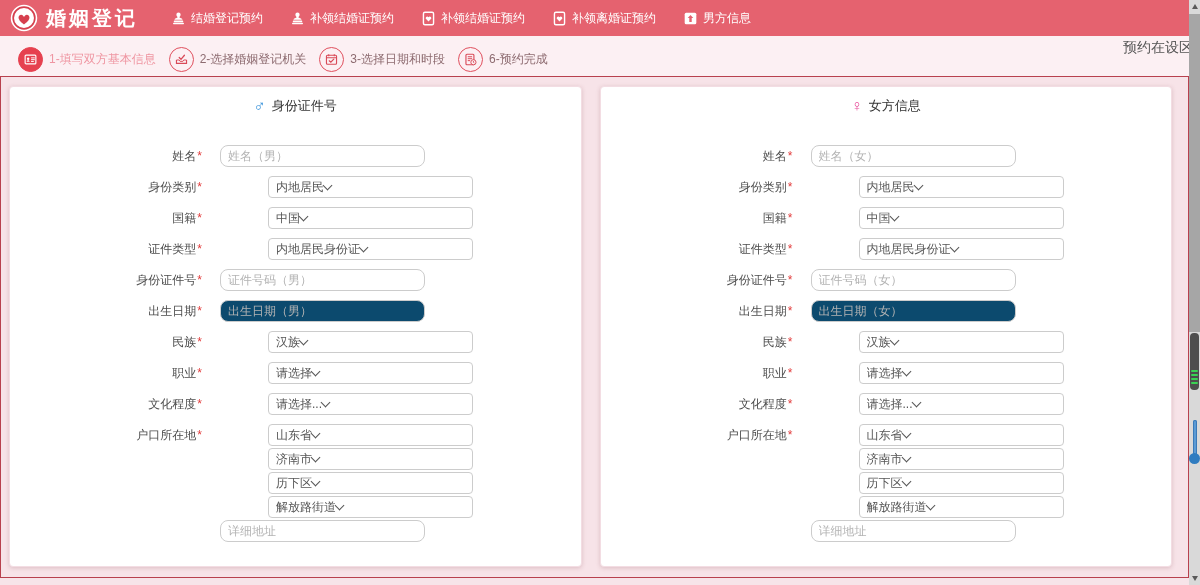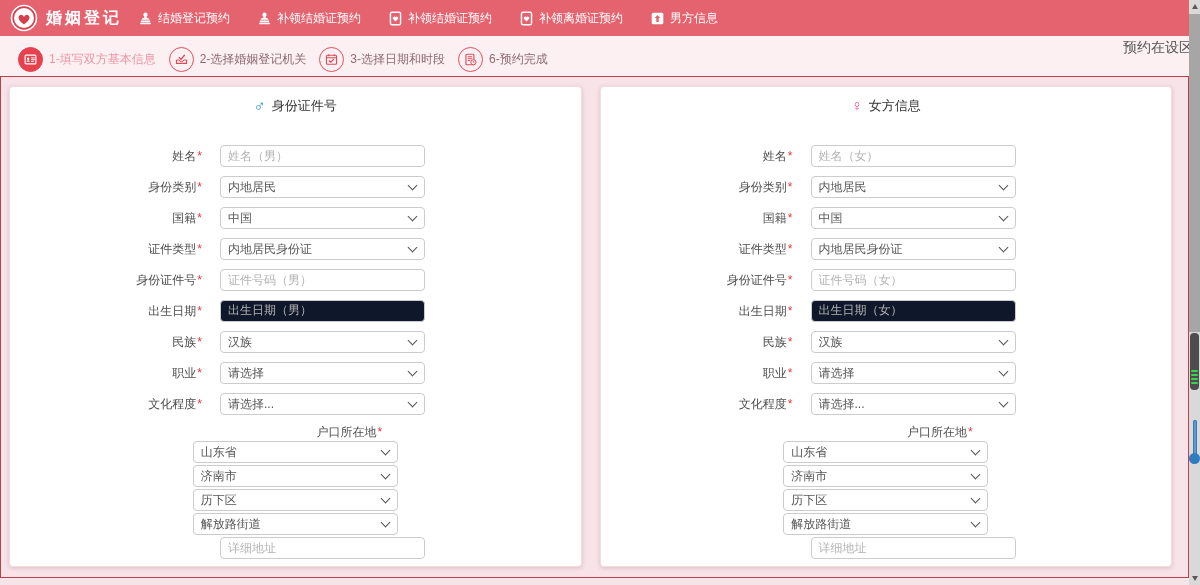--- a/index.html
+++ b/index.html
@@ -5,21 +5,21 @@
   html,body{margin:0;padding:0;}
   body{
     width:1200px;height:585px;position:relative;overflow:hidden;
     background:#f7e4e9;
     font-family:"Liberation Sans","DejaVu Sans",sans-serif;
   }
   
   .navbar{position:absolute;top:0;left:0;width:100%;height:36px;background:#e5626f;
     display:flex;align-items:center;padding-left:10px;box-sizing:border-box;}
   .logo{display:flex;margin-right:8px;}
-  .brand{color:#fff;font-size:16px;font-weight:bold;letter-spacing:3px;margin-right:16px;}
+  .brand{color:#fff;font-size:20px;font-weight:bold;letter-spacing:3px;margin-right:33px;}
   .nav-menu{display:flex;align-items:center;}
   .nav-item{display:flex;align-items:center;gap:5px;color:#fff;font-size:12px;
     margin-right:27px;cursor:pointer;white-space:nowrap;}
   .nav-item .ni{display:flex;color:#fff;}
   
   .topbar{position:absolute;top:36px;left:0;width:100%;height:40px;background:#fcf0f3;}
   .notice{position:absolute;top:3px;right:-7px;font-size:14px;color:#555;white-space:nowrap;}
   .steps{position:absolute;left:18px;bottom:4px;display:flex;align-items:flex-start;gap:13px;}
   .step{display:flex;align-items:center;gap:6px;cursor:pointer;}
   .step-circle{width:23px;height:23px;border-radius:50%;display:flex;align-items:center;
@@ -29,30 +29,30 @@
   .step.active .step-label{color:#ef96a2;}
   
   .content{position:absolute;top:76px;left:0;right:11px;bottom:7px;border:1px solid #b8414e;
     background:#f7e3e8;box-sizing:border-box;display:flex;gap:18px;padding:9px 16px 10px 8px;}
   .panel{flex:1;background:#fff;border:1px solid #f3dde3;border-radius:4px;
     box-shadow:0 1px 4px rgba(150,90,100,.28);padding-top:10px;box-sizing:border-box;overflow:hidden;}
   .panel-header{display:flex;align-items:center;justify-content:center;gap:6px;font-size:13px;color:#333;}
   .gender{font-size:16px;font-weight:bold;line-height:1;}
   .form{margin-top:30px;}
   .row{display:flex;align-items:center;margin-bottom:9px;}
-  .row.tight{margin-bottom:2px;flex-direction:column;}
+  .row.tight{margin-bottom:2px;}
   .lbl{width:210px;text-align:right;font-size:12px;color:#4d4d4d;padding-right:18px;
     box-sizing:border-box;flex:none;}
   .req{color:#e23b3b;margin-left:1px;}
   .txt,.sel{width:205px;height:22px;border:1px solid #ccc;border-radius:4px;box-sizing:border-box;
     font-size:12px;color:#555;background:#fff;}
-  .txt{padding:0 7px;outline:none;font-family:inherit;}
+  .txt{padding:0 7px;outline:none;font-family:inherit;border-radius:8px;}
   .txt::placeholder{color:#b3b3b3;}
-  .txt:disabled{background:#0f172a;color:#aaa;border-color:#ccc;font-family:Liberation Mono, monospace;}
-  .sel{display:flex;align-items:center;justify-content:space-between;padding:8px 7px;cursor:pointer;}
+  .txt:disabled{background:#0c4a6e;color:#aaa;border-color:#ccc;}
+  .sel{display:flex;align-items:center;padding:8px 7px;cursor:pointer;margin-left:48px;}
   .sel-text{overflow:hidden;white-space:nowrap;}
   .chev{width:6px;height:6px;border-right:1.5px solid #555;border-bottom:1.5px solid #555;
     transform:rotate(45deg);flex:none;margin:-3px 1px 0 0;}
   
   .scrollbar{position:absolute;top:0;right:0;width:11px;height:100%;background:#d9d9d9;z-index:50;}
   .sb-btn{position:absolute;left:0;width:100%;height:13px;display:flex;align-items:center;justify-content:center;}
   .sb-btn.up{top:0;}.sb-btn.down{bottom:0;}
   .tri-up{width:0;height:0;border-left:3.5px solid transparent;border-right:3.5px solid transparent;border-bottom:5px solid #5a5a5a;}
   .tri-down{width:0;height:0;border-left:3.5px solid transparent;border-right:3.5px solid transparent;border-top:5px solid #5a5a5a;}
   .sb-thumb{position:absolute;left:0;top:14px;width:100%;height:318px;background:#a6a6a6;}

